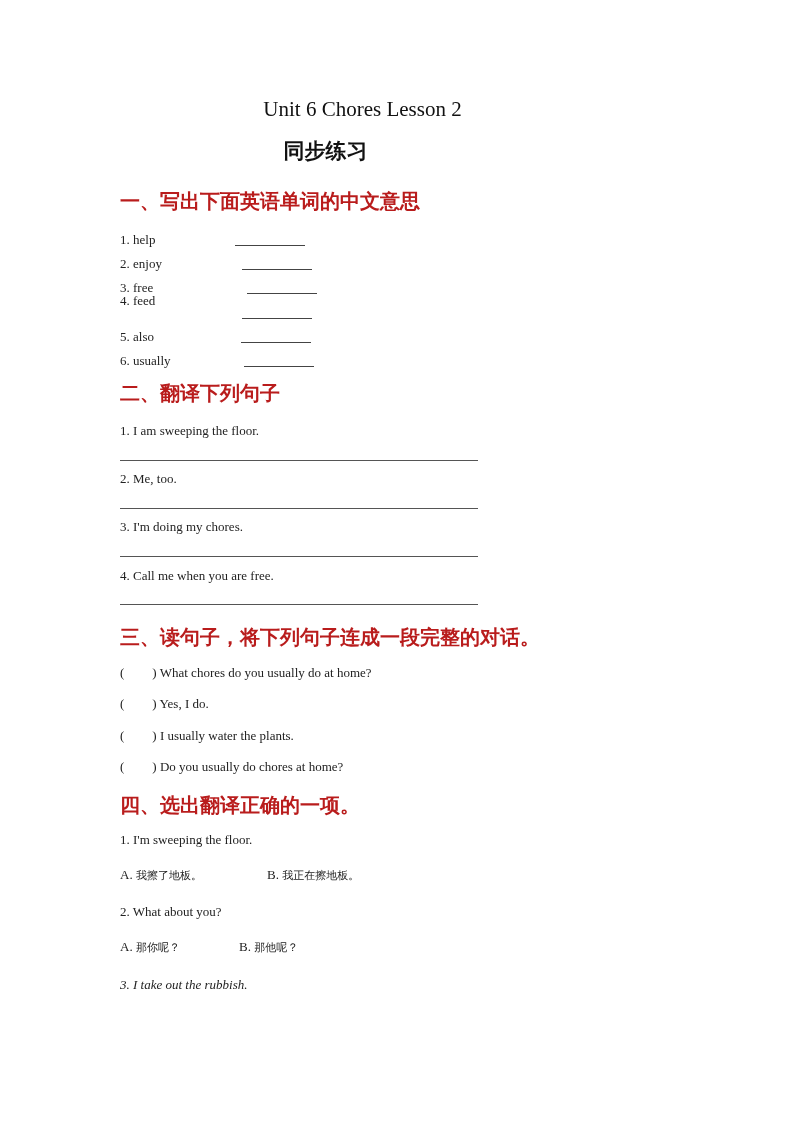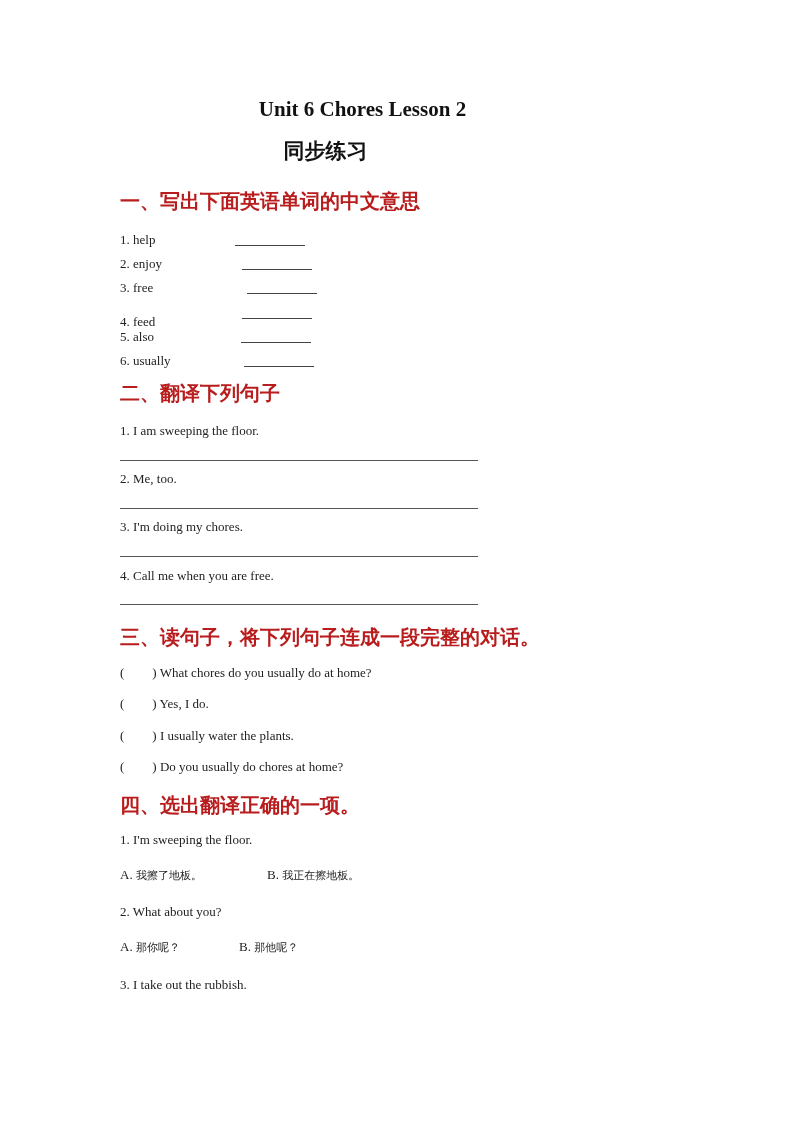--- a/index.html
+++ b/index.html
@@ -1,19 +1,19 @@
 <!DOCTYPE html>
 <html><head>
 <meta charset="utf-8">
 <style>
   html, body { margin: 0; padding: 0; background: #ffffff; }
   body { width: 793px; height: 1122px; position: relative; overflow: hidden;
          font-family: "Liberation Serif", "DejaVu Serif", serif; color: #111; }
   .abs { position: absolute; white-space: nowrap; }
-  .title { left: 0; width: 725px; text-align: center; top: 97px; font-size: 21px; font-weight: bold; }
+  .title { left: 0; width: 725px; text-align: center; top: 97px; font-size: 21px; font-weight: normal; }
   .subtitle { left: 0; width: 651px; text-align: center; top: 137px; font-size: 21px; font-weight: bold;
               font-family: "DejaVu Sans", sans-serif; }
   .section { left: 120px; font-size: 20px; font-weight: bold; font-family: "DejaVu Sans", sans-serif; color: #b91c1c; }
   .item { left: 120px; font-size: 13px; color: #222; }
   .blank { height: 0; border-bottom: 1px solid #444; }
   .longline { left: 120px; width: 358px; height: 0; border-bottom: 1px solid #555; }
   .cn { font-family: "DejaVu Sans", sans-serif; font-size: 11px; }
   .paren-close { display: inline-block; margin-left: 28px; }
 </style>
 </head>
@@ -28,21 +28,21 @@
 
   <div class="abs item" style="top:232px;">1. help</div>
   <div class="abs blank" style="top:245px; left:235px; width:70px;"></div>
 
   <div class="abs item" style="top:256px;">2. enjoy</div>
   <div class="abs blank" style="top:269px; left:242px; width:70px;"></div>
 
   <div class="abs item" style="top:280px;">3. free</div>
   <div class="abs blank" style="top:293px; left:247px; width:70px;"></div>
 
-  <div class="abs item" style="top:314px;">4. feed</div>
+  <div class="abs item" style="top:293px;">4. feed</div>
   <div class="abs blank" style="top:318px; left:242px; width:70px;"></div>
 
   <div class="abs item" style="top:329px;">5. also</div>
   <div class="abs blank" style="top:342px; left:241px; width:70px;"></div>
 
   <div class="abs item" style="top:353px;">6. usually</div>
   <div class="abs blank" style="top:366px; left:244px; width:70px;"></div>
 
   <div class="abs section" style="top:380px;">二、翻译下列句子</div>
 
@@ -92,15 +92,15 @@
   <div class="abs item" style="top:904px;">2. What about you?</div>
   <div class="abs item" style="top:939px; left:120px;">
     <span>A.</span>
     <span class="cn">那你呢？</span>
   </div>
   <div class="abs item" style="top:939px; left:239px;">
     <span>B.</span>
     <span class="cn">那他呢？</span>
   </div>
 
-  <div class="abs item" style="top:977px;">3. I take out the rubbish.</div>
+  <div class="abs item" style="top:977px;font-style:italic;">3. I take out the rubbish.</div>
 
 </div>
 
 </body></html>

